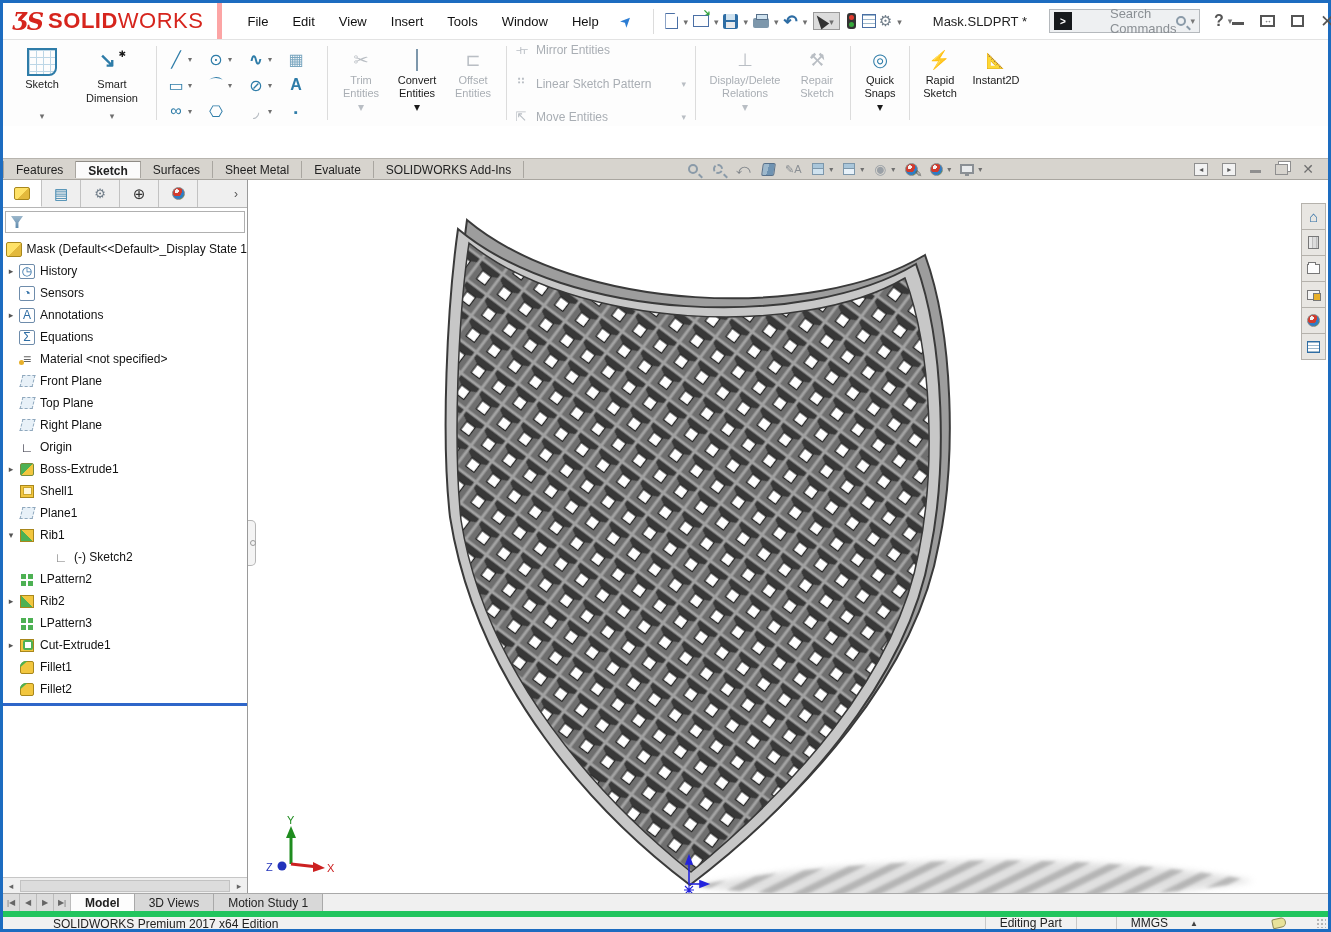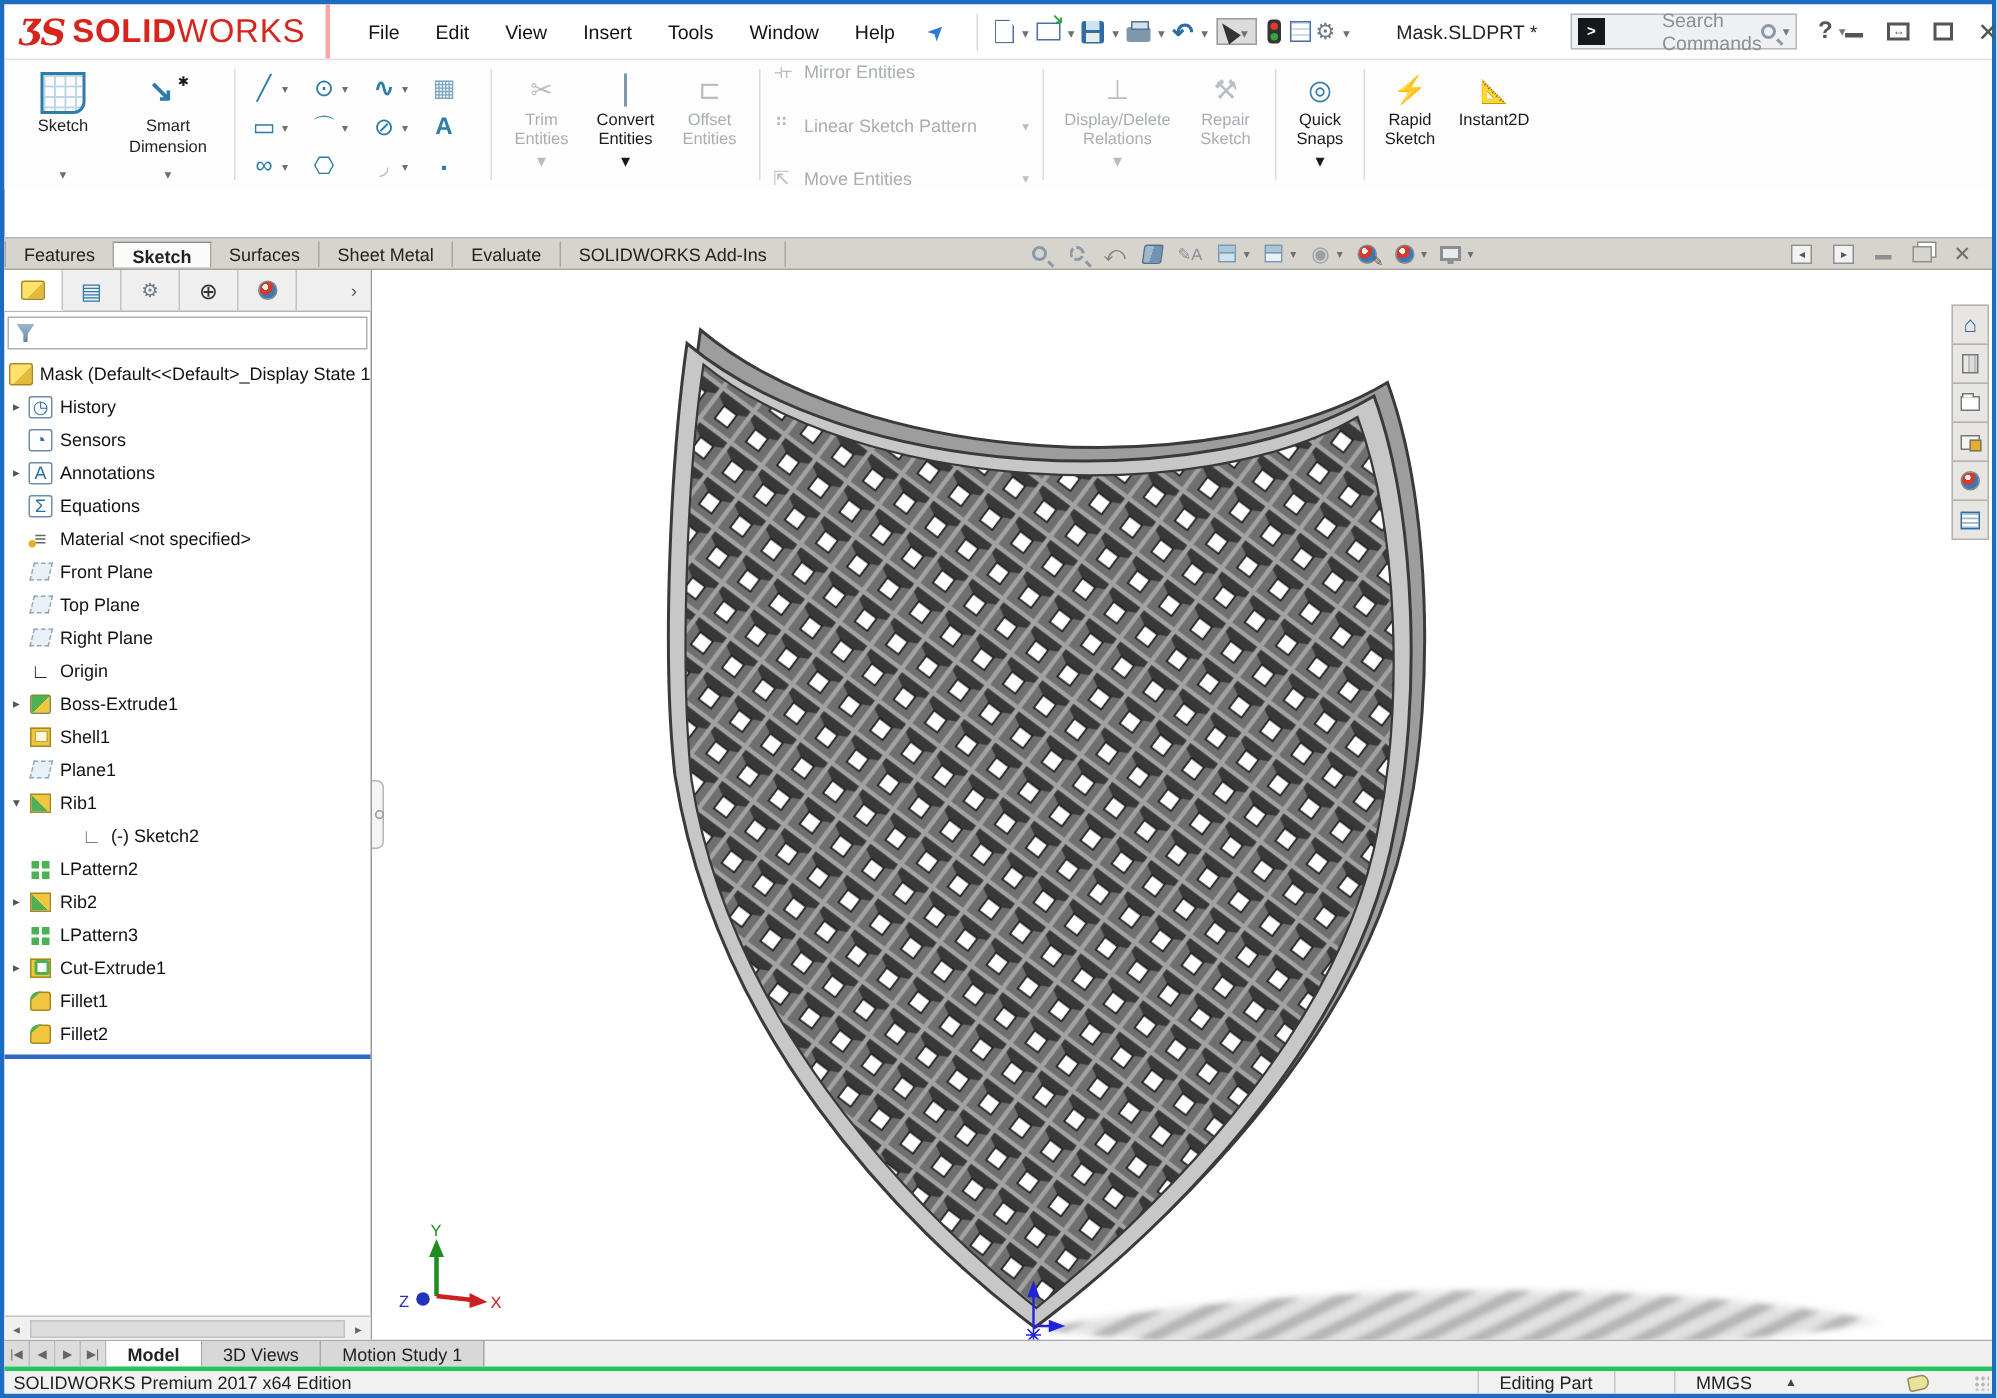--- a/index.html
+++ b/index.html
@@ -4,21 +4,21 @@
 <style>
   * { margin:0; padding:0; box-sizing:border-box; }
   html,body { width:1331px; height:932px; overflow:hidden;
     font-family:"Liberation Sans", sans-serif; font-size:12px; color:#1a1a1a; background:#fff; }
   .win { position:relative; width:1331px; height:932px;
     border:3px solid #1d6cc0; background:#fff; display:flex; flex-direction:column; }
 
   
   .titlebar { height:37px; background:#fff; display:flex; align-items:center; border-bottom:1px solid #e3e3e3; }
   .logo { display:flex; align-items:center; gap:6px; padding:0 14px 0 10px; height:100%;
-    border-right:3px solid #fca5a5; }
+    border-right:5px solid #fca5a5; }
   .logo .mark { font-family:"DejaVu Serif", serif; font-style:italic; font-weight:bold;
     font-size:24px; color:#d6251d; letter-spacing:-2px; }
   .logo .word { font-size:22px; font-weight:bold; color:#d6251d; letter-spacing:.5px; }
   .logo .word .lite { font-weight:normal; }
   .menubar { display:flex; align-items:center; gap:2px; padding-left:14px; }
   .menu-item { padding:5px 11px; font-size:13px; color:#111; cursor:default; }
   .pin-icon { color:#2b7cd3; font-size:14px; display:inline-block; transform:rotate(-45deg); margin:0 8px; }
   .qat { display:flex; align-items:center; margin-left:14px; gap:1px; border-left:1px solid #dcdcdc; padding-left:10px;}
   .qbtn { display:flex; align-items:center; padding:2px 1px; }
   .qcaret::after { content:"▾"; color:#6f6f6f; font-size:9px; margin:0 3px; }
@@ -63,21 +63,21 @@
   .g-line::before{content:"╱";} .g-circle::before{content:"⊙";} .g-spline::before{content:"∿"; font-weight:bold;}
   .g-pic::before{content:"▦"; color:#7ba7c0;} .g-rect::before{content:"▭";} .g-arc::before{content:"⌒";}
   .g-ellipse::before{content:"⊘";} .g-text::before{content:"A"; font-weight:bold;}
   .g-slot::before{content:"∞";} .g-polygon::before{content:"⎔";} .g-sfillet::before{content:"◞";}
   .g-point::before{content:"▪"; color:#2e7ca8; font-size:11px;}
   .midbtn { width:56px; display:flex; flex-direction:column; align-items:center; padding-top:6px; text-align:center;}
   .midbtn .blabel { font-size:11px; line-height:1.2; }
   .midbtn.disabled .blabel { color:#a9aeb4; }
   .micon { width:26px; height:24px; margin-bottom:2px; font-size:18px; line-height:24px; color:#2e7ca8; }
   .micon.dis { color:#b9bec4; }
-  .stackgroup { display:flex; flex-direction:column; justify-content:center; gap:20px; width:178px; }
+  .stackgroup { display:flex; flex-direction:column; justify-content:space-between; gap:3px; width:178px; }
   .stackrow { display:flex; align-items:center; gap:6px; }
   .srow-icon { font-size:13px; color:#b9bec4; width:18px; text-align:center; }
   .stackrow .blabel { font-size:12px; color:#a9aeb4; flex:1; text-align:left; white-space:nowrap; }
   .stackrow .tcaret { color:#b9bec4; font-size:9px; padding-right:4px; }
   .g-mirror::before{content:"⫞⫟"; letter-spacing:-2px;} .g-lpat::before{content:"⠛";} .g-move::before{content:"⇱";}
   .g-ddrel::before{content:"⊥";}
   .g-qsnap::before{content:"◎"; color:#2e7ca8;} .g-rapid::before{content:"⚡"; color:#e8a21a;}
   .g-inst2d::before{content:"📐"; font-size:15px;}
 
   
@@ -182,22 +182,22 @@
   .tp-props { width:13px; height:12px; border:1px solid #2e6da4; background:#fff;
     background-image:linear-gradient(#9db8cc 1px, transparent 1px); background-size:3px 3px; }
 
   
   .doctabs { height:18px; background:#f0f0f0; border-top:1px solid #a9a9a9; display:flex; align-items:stretch; }
   .navbtn { width:17px; border-right:1px solid #bcbcbc; background:#dcdcdc; color:#666; font-size:8px;
     display:flex; align-items:center; justify-content:center; }
   .dtab { padding:0 14px; display:flex; align-items:center; font-size:12px; color:#222;
     border-right:1px solid #a9a9a9; background:#d8d8d8; }
   .dtab.active { background:#fdfdfd; font-weight:bold;padding-left:14px; }
-  .statusbar { height:18px; background:#f1f1f1; border-top:3px solid #22c55e; display:flex; align-items:flex-end;
-    font-size:12px; color:#222; }
+  .statusbar { height:18px; background:#f1f1f1; border-top:6px solid #22c55e; display:flex; align-items:flex-start;
+    font-size:12px; color:#222;padding-left:44px; }
   .sb-left { padding-left:6px; }
   .sb-right { margin-left:auto; display:flex; align-items:center; height:100%; }
   .sb-cell { padding:0 14px; border-left:1px solid #c8c8c8; height:100%; display:flex; align-items:center; gap:8px; }
   .sb-blank { width:40px; height:100%; border-left:1px solid #c8c8c8; }
   .units-caret { font-size:8px; color:#444; margin-left:14px; }
   .tag-icon { width:14px; height:10px; background:#e8e29a; border:1px solid #8f8a55; border-radius:2px 5px 5px 2px; transform:rotate(-12deg); margin:0 30px 0 60px; }
   .grip { width:10px; height:10px; margin-right:2px;
     background:radial-gradient(circle, #b5b5b5 1px, transparent 1.4px); background-size:4px 4px; }
 
   .tl-light { width:9px; height:16px; background:#333; border-radius:3px; position:relative; margin:0 3px; }

